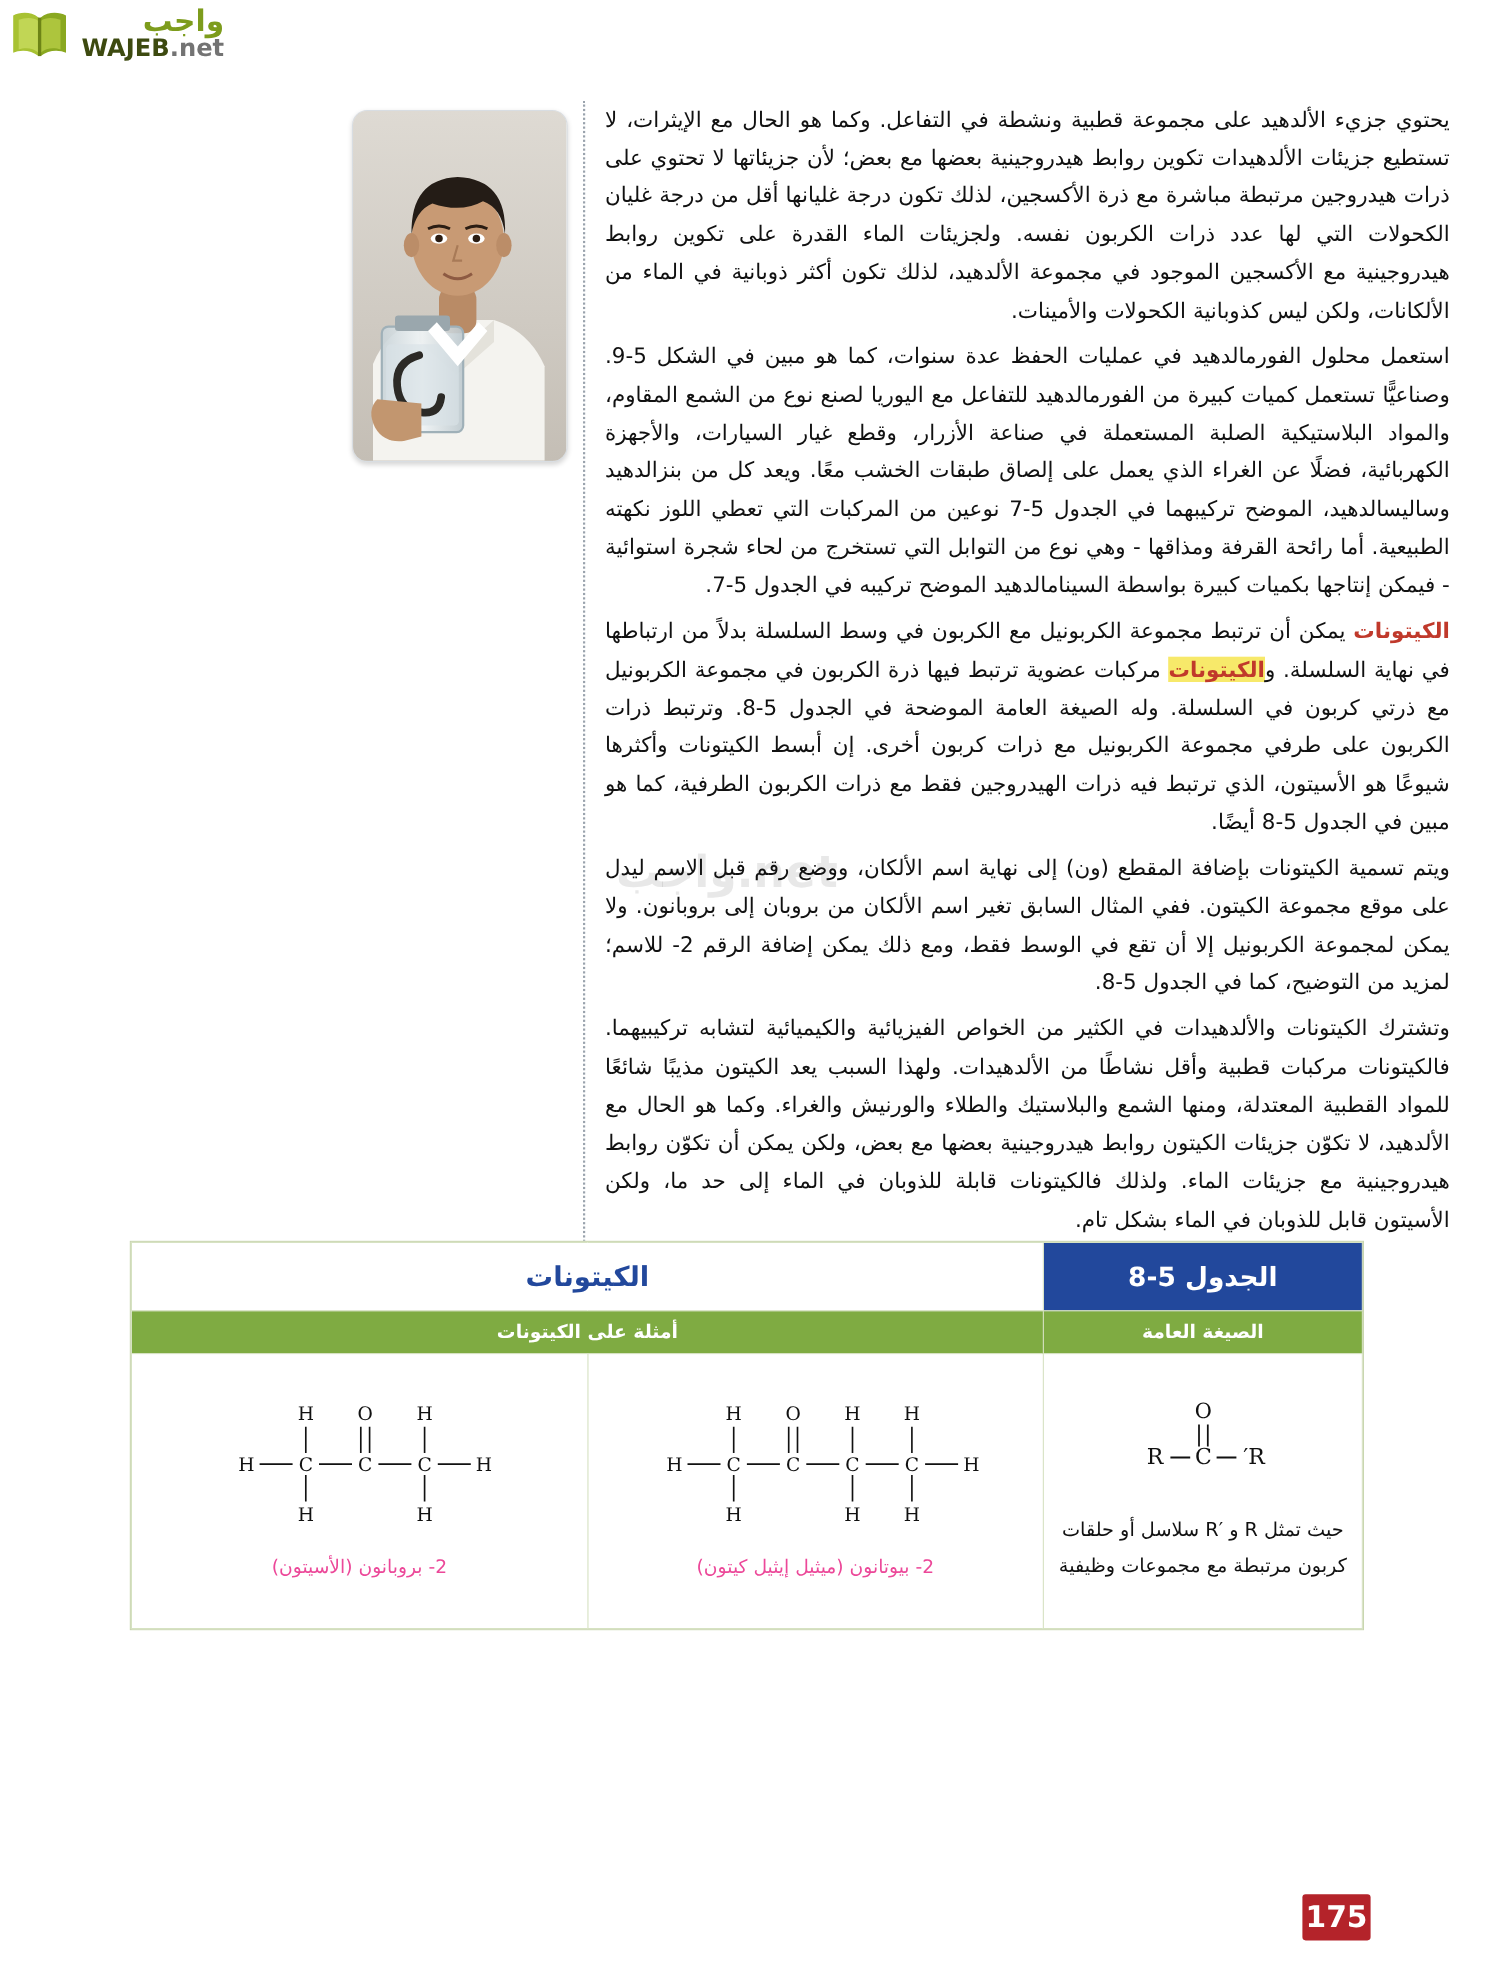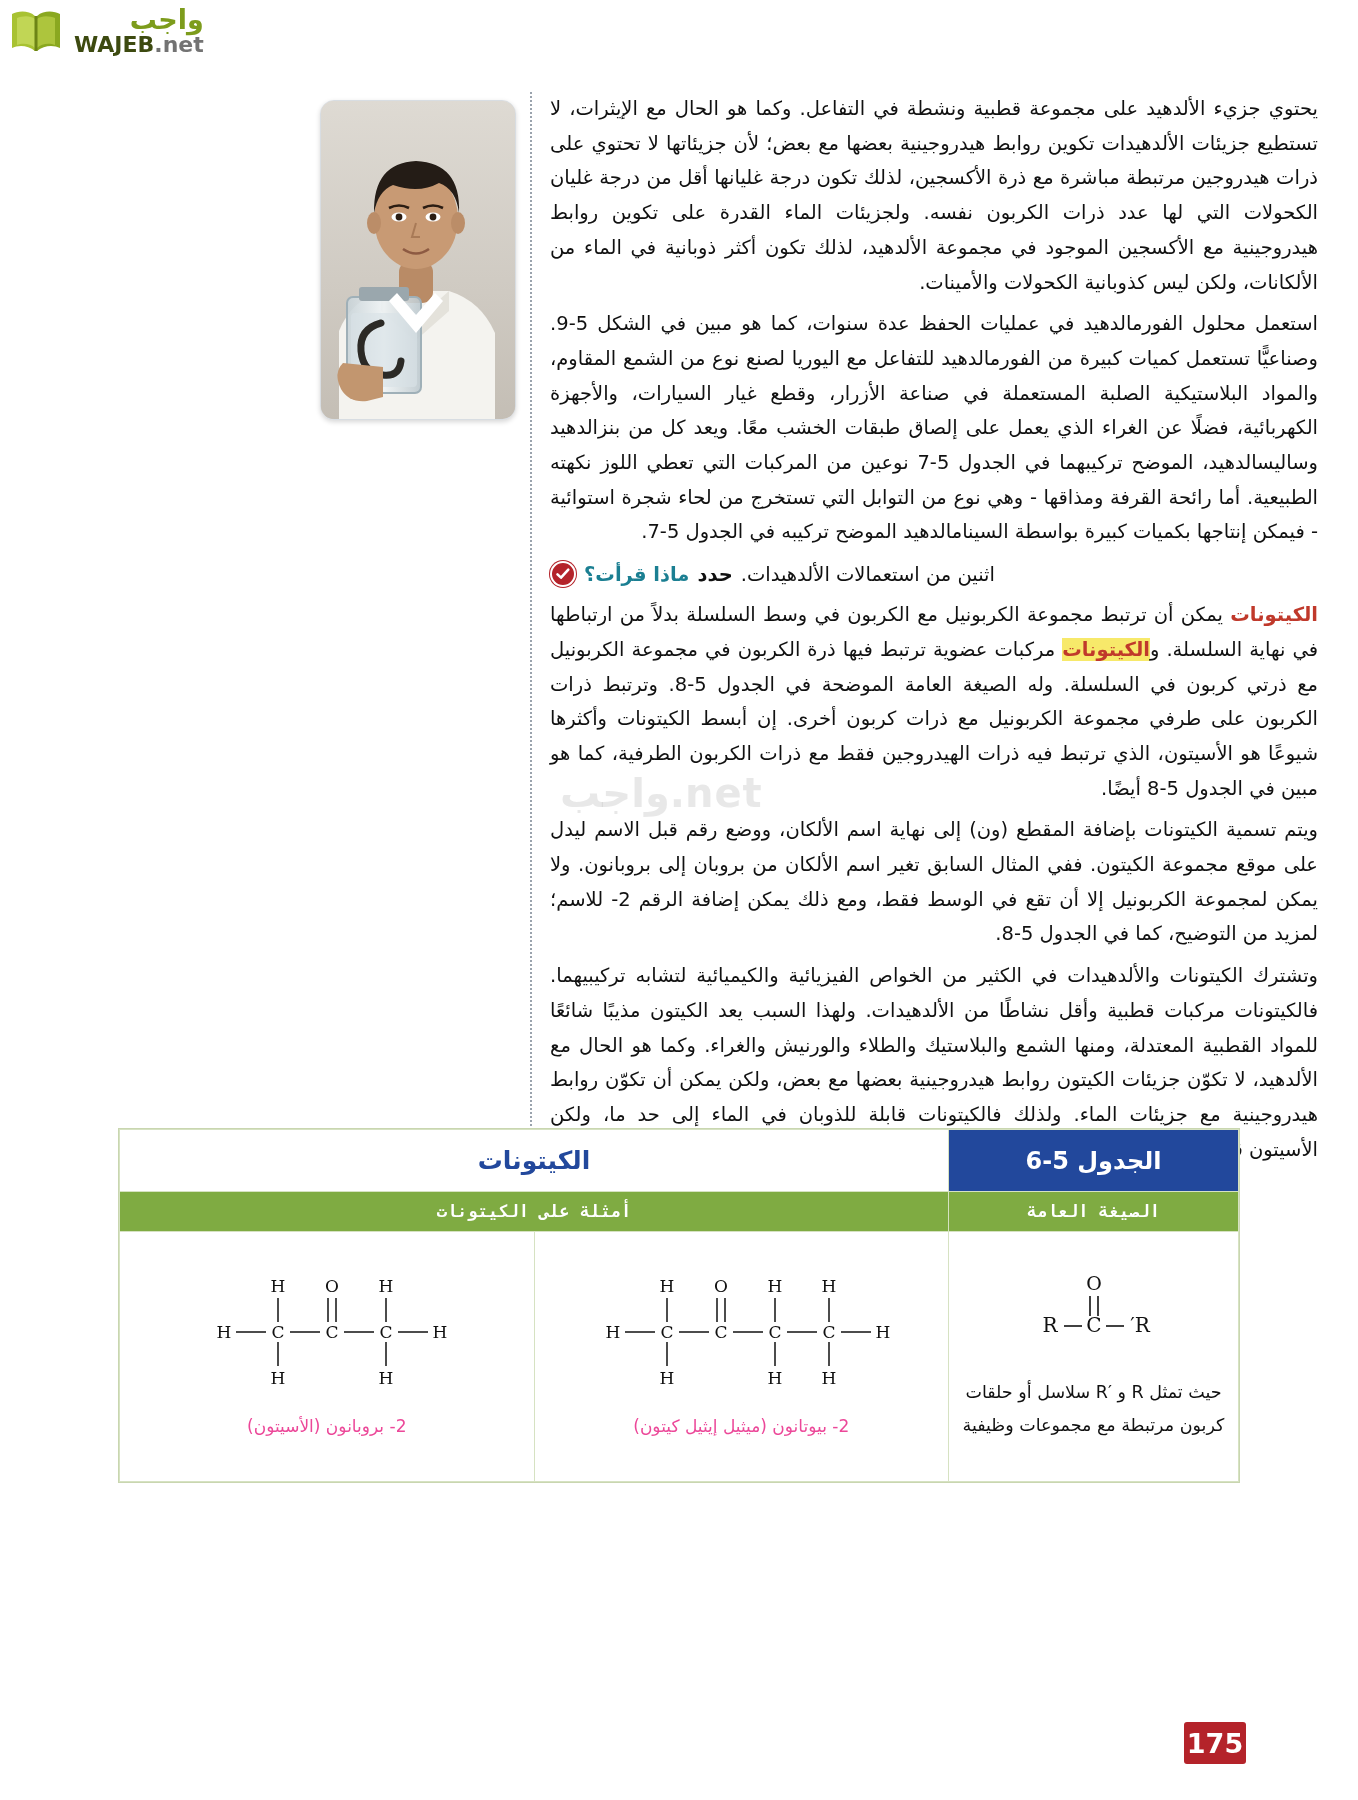--- a/index.html
+++ b/index.html
@@ -194,21 +194,20 @@
     padding: 16px 6px;
   }
   .sub-green {
     background: #7fab42;
     color: #ffffff;
     font-weight: bold;
     font-size: 17px;
     text-align: center;
     padding: 9px 6px;
     border-color:#7fab42;
-    font-family:Liberation Mono, monospace;
   }
   .cell {
     background: #fff;
     text-align: center;
     vertical-align: middle;
     padding: 18px 10px 22px 10px;
     height: 250px;
   }
   .cell-desc {
     font-size: 17.5px;
@@ -266,30 +265,20 @@
 
 <div class="content">
   <div class="columns">
 
     <div class="main-col">
 
       <p class="body-par">يحتوي جزيء الألدهيد على مجموعة قطبية ونشطة في التفاعل. وكما هو الحال مع الإيثرات، لا تستطيع جزيئات الألدهيدات تكوين روابط هيدروجينية بعضها مع بعض؛ لأن جزيئاتها لا تحتوي على ذرات هيدروجين مرتبطة مباشرة مع ذرة الأكسجين، لذلك تكون درجة غليانها أقل من درجة غليان الكحولات التي لها عدد ذرات الكربون نفسه. ولجزيئات الماء القدرة على تكوين روابط هيدروجينية مع الأكسجين الموجود في مجموعة الألدهيد، لذلك تكون أكثر ذوبانية في الماء من الألكانات، ولكن ليس كذوبانية الكحولات والأمينات.</p>
 
       <p class="body-par">استعمل محلول الفورمالدهيد في عمليات الحفظ عدة سنوات، كما هو مبين في الشكل 5-9. وصناعيًّا تستعمل كميات كبيرة من الفورمالدهيد للتفاعل مع اليوريا لصنع نوع من الشمع المقاوم، والمواد البلاستيكية الصلبة المستعملة في صناعة الأزرار، وقطع غيار السيارات، والأجهزة الكهربائية، فضلًا عن الغراء الذي يعمل على إلصاق طبقات الخشب معًا. ويعد كل من بنزالدهيد وساليسالدهيد، الموضح تركيبهما في الجدول 5-7 نوعين من المركبات التي تعطي اللوز نكهته الطبيعية. أما رائحة القرفة ومذاقها - وهي نوع من التوابل التي تستخرج من لحاء شجرة استوائية - فيمكن إنتاجها بكميات كبيرة بواسطة السينامالدهيد الموضح تركيبه في الجدول 5-7.</p>
 
-      <div class="read-check">
-        <span class="check-badge">
-          <svg viewBox="0 0 16 16">
-              <path d="M2.5 8.4 L6 11.6 L13.3 3.6" stroke="#ffffff" stroke-width="2.6" fill="none" stroke-linecap="round" stroke-linejoin="round"></path>
-            </svg>
-        </span>
-        <span class="rc-q">ماذا قرأت؟</span>
-        <span class="rc-verb">حدد</span>
-        <span class="rc-rest">اثنين من استعمالات الألدهيدات.</span>
-      </div>
 
       <p class="body-par"><span class="term-red">الكيتونات</span><span> يمكن أن ترتبط مجموعة الكربونيل مع الكربون في وسط السلسلة بدلاً من ارتباطها في نهاية السلسلة. و</span><span class="hl-yellow">الكيتونات</span><span> مركبات عضوية ترتبط فيها ذرة الكربون في مجموعة الكربونيل مع ذرتي كربون في السلسلة. وله الصيغة العامة الموضحة في الجدول 5-8. وترتبط ذرات الكربون على طرفي مجموعة الكربونيل مع ذرات كربون أخرى. إن أبسط الكيتونات وأكثرها شيوعًا هو الأسيتون، الذي ترتبط فيه ذرات الهيدروجين فقط مع ذرات الكربون الطرفية، كما هو مبين في الجدول 5-8 أيضًا.</span></p>
 
       <p class="body-par">ويتم تسمية الكيتونات بإضافة المقطع (ون) إلى نهاية اسم الألكان، ووضع رقم قبل الاسم ليدل على موقع مجموعة الكيتون. ففي المثال السابق تغير اسم الألكان من بروبان إلى بروبانون. ولا يمكن لمجموعة الكربونيل إلا أن تقع في الوسط فقط، ومع ذلك يمكن إضافة الرقم 2- للاسم؛ لمزيد من التوضيح، كما في الجدول 5-8.</p>
 
       <p class="body-par">وتشترك الكيتونات والألدهيدات في الكثير من الخواص الفيزيائية والكيميائية لتشابه تركيبيهما. فالكيتونات مركبات قطبية وأقل نشاطًا من الألدهيدات. ولهذا السبب يعد الكيتون مذيبًا شائعًا للمواد القطبية المعتدلة، ومنها الشمع والبلاستيك والطلاء والورنيش والغراء. وكما هو الحال مع الألدهيد، لا تكوّن جزيئات الكيتون روابط هيدروجينية بعضها مع بعض، ولكن يمكن أن تكوّن روابط هيدروجينية مع جزيئات الماء. ولذلك فالكيتونات قابلة للذوبان في الماء إلى حد ما، ولكن الأسيتون قابل للذوبان في الماء بشكل تام.</p>
     </div>
 
     <div class="side-col">
       <div class="figure-card">
@@ -344,21 +333,21 @@
       </div>
     </div>
 
   </div>
 </div>
 
 <div class="table-wrap">
   <table class="tbl">
     <tbody>
         <tr>
-      <th class="th-number">الجدول 5-6</th>
+      <th class="th-number">الجدول 5-8</th>
       <th class="th-title" colspan="2">الكيتونات</th>
     </tr>
     <tr>
       <td class="sub-green">الصيغة العامة</td>
       <td class="sub-green" colspan="2">أمثلة على الكيتونات</td>
     </tr>
     <tr>
 
       <td class="cell">
         <svg class="formula-svg" width="220" height="92" viewBox="0 0 220 92">

